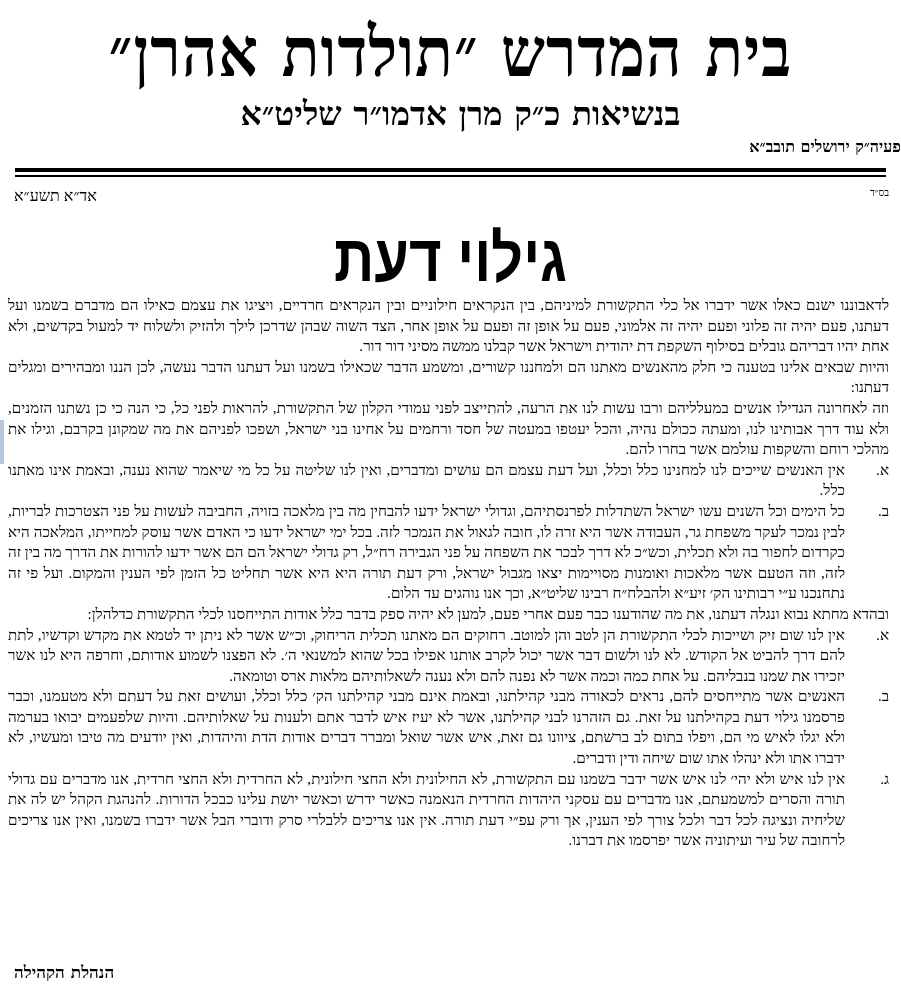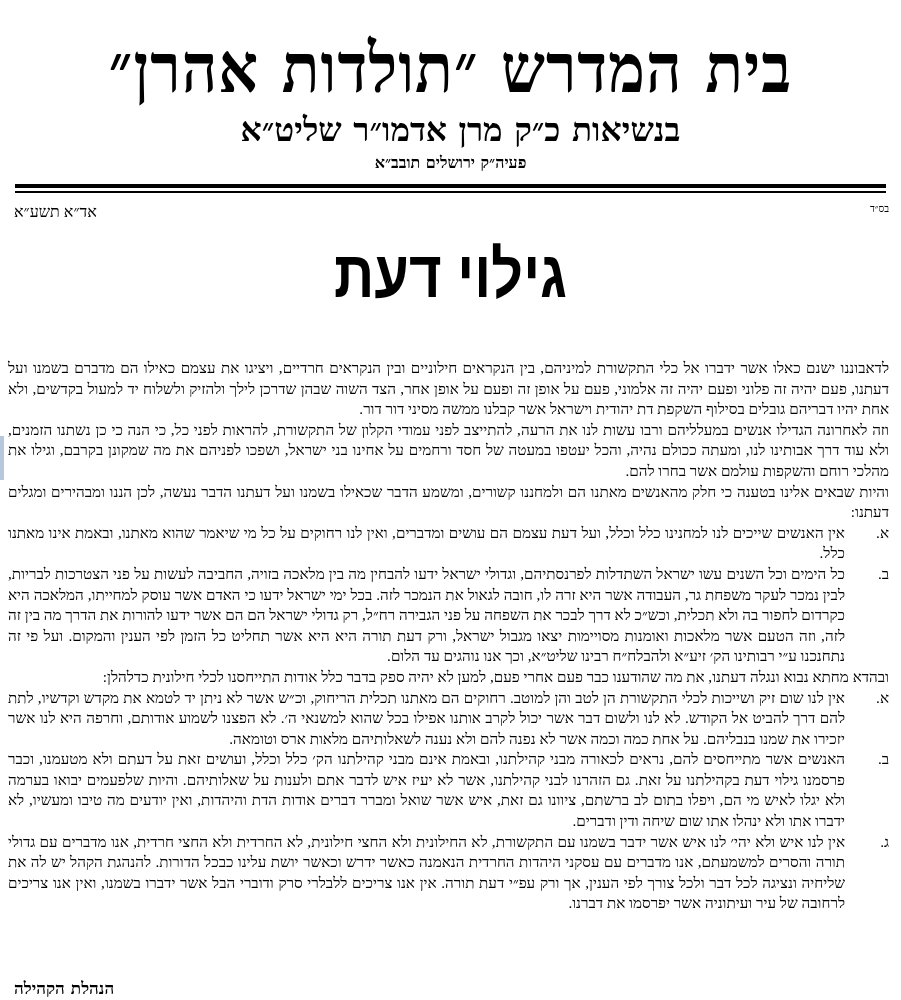--- a/index.html
+++ b/index.html
@@ -1,32 +1,32 @@
 <!DOCTYPE html>
 <html><head>
 <meta charset="utf-8">
 <style>
   html, body { margin: 0; padding: 0; background: #ffffff; }
   body { width: 901px; height: 1000px; overflow: hidden; position: relative; font-family: "DejaVu Serif", serif; color: #000; }
-  .page { position: absolute; left: 0; top: 16px; width: 901px; height: 792px; direction: rtl; border-radius: 15px; }
+  .page { position: absolute; left: 0; top: 0; width: 901px; height: 792px; direction: rtl; border-radius: 15px; }
 
   .masthead { position: absolute; left: 0; right: 0; top: 18px; text-align: center; }
   .mast-title { font-family: "DejaVu Serif", serif; font-weight: bold; font-size: 62px; line-height: 70px; letter-spacing: 1px; transform: scaleY(1.1); }
   .mast-sub { font-family: "DejaVu Serif", serif; font-weight: bold; font-size: 33px; line-height: 40px; margin-top: 6px; padding-left: 20px; }
-  .mast-loc { font-family: "DejaVu Serif", serif; font-weight: bold; font-size: 16px; line-height: 22px; margin-top: 2px; }
+  .mast-loc { font-family: "DejaVu Serif", serif; font-weight: bold; font-size: 16px; line-height: 22px; margin-top: 2px; text-align: right; }
 
   .rule-thick { position: absolute; left: 15px; right: 15px; top: 168px; height: 4px; background: #000; }
   .rule-thin { position: absolute; left: 15px; right: 15px; top: 175px; height: 1.5px; background: #000; }
 
   .meta-right { position: absolute; right: 12px; top: 187px; font-family: "Liberation Serif", serif; font-size: 10px; direction: rtl; }
   .meta-left { position: absolute; left: 14px; top: 187px; font-family: "Liberation Serif", serif; font-size: 16px; direction: rtl; }
 
   .headline { position: absolute; left: 0; right: 0; top: 222px; text-align: center; font-family: "Liberation Sans", sans-serif; font-weight: bold; font-size: 66px; line-height: 72px; transform: scaleX(0.85); }
 
-  .body { position: absolute; right: 12px; left: 8px; top: 295px; font-family: "Liberation Serif", serif; font-size: 15.2px; line-height: 20.6px; text-align: justify; direction: rtl; margin-top: 47px; }
+  .body { position: absolute; right: 12px; left: 8px; top: 295px; font-family: "Liberation Serif", serif; font-size: 15.2px; line-height: 20.6px; text-align: justify; direction: rtl; }
   .body p { margin: 0; }
   .item { display: flex; flex-direction: row; }
   .item .marker { width: 44px; flex: none; text-align: right; }
   .item .text { flex: 1; text-align: justify; }
 
   .signature { position: absolute; left: 14px; top: 962px; font-family: "DejaVu Serif", serif; font-weight: bold; font-size: 17px; direction: rtl; }
 
   .side-marker { position: absolute; left: 0; top: 420px; width: 4px; height: 44px; background: #b8c8dc; }
 </style>
 </head>
@@ -45,33 +45,33 @@
 
   <div class="meta-right">בס״ד</div>
   <div class="meta-left">אד״א תשע״א</div>
 
   <div class="headline">גילוי דעת</div>
 
   <div class="side-marker"></div>
 
   <div class="body">
     <p>לדאבוננו ישנם כאלו אשר ידברו אל כלי התקשורת למיניהם, בין הנקראים חילוניים ובין הנקראים חרדיים, ויציגו את עצמם כאילו הם מדברם בשמנו ועל דעתנו, פעם יהיה זה פלוני ופעם יהיה זה אלמוני, פעם על אופן זה ופעם על אופן אחר, הצד השוה שבהן שדרכן לילך ולהזיק ולשלוח יד למעול בקדשים, ולא אחת יהיו דבריהם גובלים בסילוף השקפת דת יהודית וישראל אשר קבלנו ממשה מסיני דור דור.</p>
+    <p>והיות שבאים אלינו בטענה כי חלק מהאנשים מאתנו הם ולמחננו קשורים, ומשמע הדבר שכאילו בשמנו ועל דעתנו הדבר נעשה, לכן הננו ומבהירים ומגלים דעתנו:</p>
     <p>וזה לאחרונה הגדילו אנשים במעלליהם ורבו עשות לנו את הרעה, להתייצב לפני עמודי הקלון של התקשורת, להראות לפני כל, כי הנה כי כן נשתנו הזמנים, ולא עוד דרך אבותינו לנו, ומעתה ככולם נהיה, והכל יעטפו במעטה של חסד ורחמים על אחינו בני ישראל, ושפכו לפניהם את מה שמקונן בקרבם, וגילו את מהלכי רוחם והשקפות עולמם אשר בחרו להם.</p>
-    <p>והיות שבאים אלינו בטענה כי חלק מהאנשים מאתנו הם ולמחננו קשורים, ומשמע הדבר שכאילו בשמנו ועל דעתנו הדבר נעשה, לכן הננו ומבהירים ומגלים דעתנו:</p>
 
     <div class="item">
       <span class="marker">א.</span>
-      <span class="text">אין האנשים שייכים לנו למחנינו כלל וכלל, ועל דעת עצמם הם עושים ומדברים, ואין לנו רחוקים על כל מי שיאמר שהוא מאתנו, ובאמת אינו מאתנו כלל.</span>
+      <span class="text">אין האנשים שייכים לנו למחנינו כלל וכלל, ועל דעת עצמם הם עושים ומדברים, ואין לנו שליטה על כל מי שיאמר שהוא נענה, ובאמת אינו מאתנו כלל.</span>
     </div>
     <div class="item">
       <span class="marker">ב.</span>
       <span class="text">כל הימים וכל השנים עשו ישראל השתדלות לפרנסתיהם, וגדולי ישראל ידעו להבחין מה בין מלאכה בזויה, החביבה לעשות על פני הצטרכות לבריות, לבין נמכר לעקר משפחת גר, העבודה אשר היא זרה לו, חובה לגאול את הנמכר לזה. בכל ימי ישראל ידעו כי האדם אשר עוסק למחייתו, המלאכה היא כקרדום לחפור בה ולא תכלית, וכש״כ לא דרך לבכר את השפחה על פני הגבירה רח״ל, רק גדולי ישראל הם הם אשר ידעו להורות את הדרך מה בין זה לזה, וזה הטעם אשר מלאכות ואומנות מסויימות יצאו מגבול ישראל, ורק דעת תורה היא היא אשר תחליט כל הזמן לפי הענין והמקום. ועל פי זה נתחנכנו ע״י רבותינו הק׳ זיע״א ולהבלח״ח רבינו שליט״א, וכך אנו נוהגים עד הלום.</span>
     </div>
 
-    <p>ובהדא מחתא נבוא ונגלה דעתנו, את מה שהודענו כבר פעם אחרי פעם, למען לא יהיה ספק בדבר כלל אודות התייחסנו לכלי חילונית כדלהלן:</p>
+    <p>ובהדא מחתא נבוא ונגלה דעתנו, את מה שהודענו כבר פעם אחרי פעם, למען לא יהיה ספק בדבר כלל אודות התייחסנו לכלי התקשורת כדלהלן:</p>
 
     <div class="item">
       <span class="marker">א.</span>
       <span class="text">אין לנו שום זיק ושייכות לכלי התקשורת הן לטב והן למוטב. רחוקים הם מאתנו תכלית הריחוק, וכ״ש אשר לא ניתן יד לטמא את מקדש וקדשיו, לתת להם דרך להביט אל הקודש. לא לנו ולשום דבר אשר יכול לקרב אותנו אפילו בכל שהוא למשנאי ה׳. לא הפצנו לשמוע אודותם, וחרפה היא לנו אשר יזכירו את שמנו בנבליהם. על אחת כמה וכמה אשר לא נפנה להם ולא נענה לשאלותיהם מלאות ארס וטומאה.</span>
     </div>
     <div class="item">
       <span class="marker">ב.</span>
       <span class="text">האנשים אשר מתייחסים להם, נראים לכאורה מבני קהילתנו, ובאמת אינם מבני קהילתנו הק׳ כלל וכלל, ועושים זאת על דעתם ולא מטעמנו, וכבר פרסמנו גילוי דעת בקהילתנו על זאת. גם הזהרנו לבני קהילתנו, אשר לא יעיז איש לדבר אתם ולענות על שאלותיהם. והיות שלפעמים יבואו בערמה ולא יגלו לאיש מי הם, ויפלו בתום לב ברשתם, ציוונו גם זאת, איש אשר שואל ומברר דברים אודות הדת והיהדות, ואין יודעים מה טיבו ומעשיו, לא ידברו אתו ולא ינהלו אתו שום שיחה ודין ודברים.</span>
     </div>
     <div class="item">

